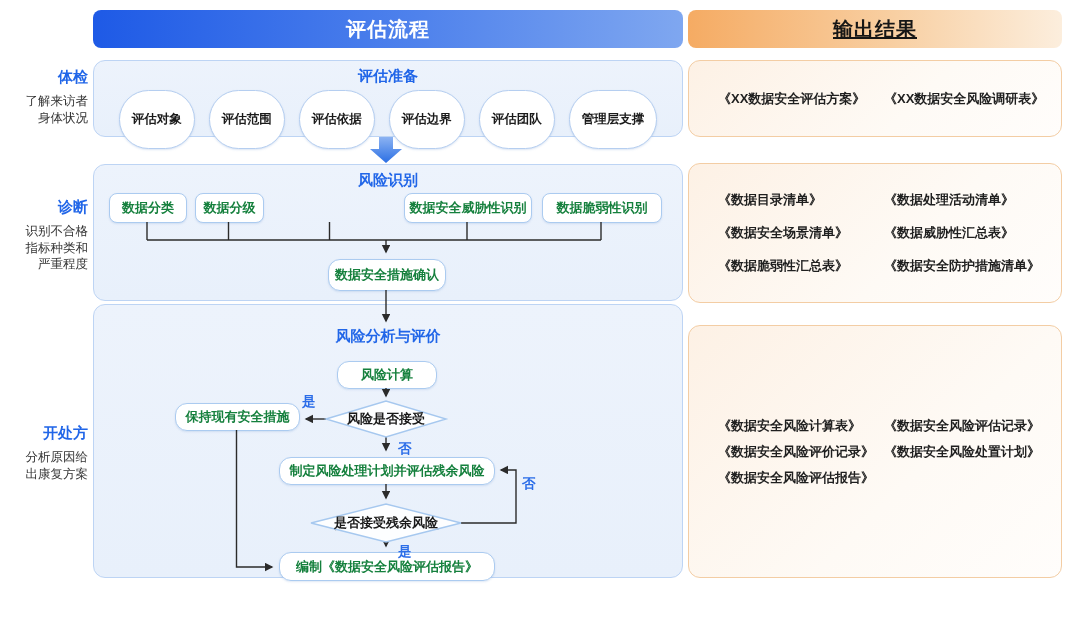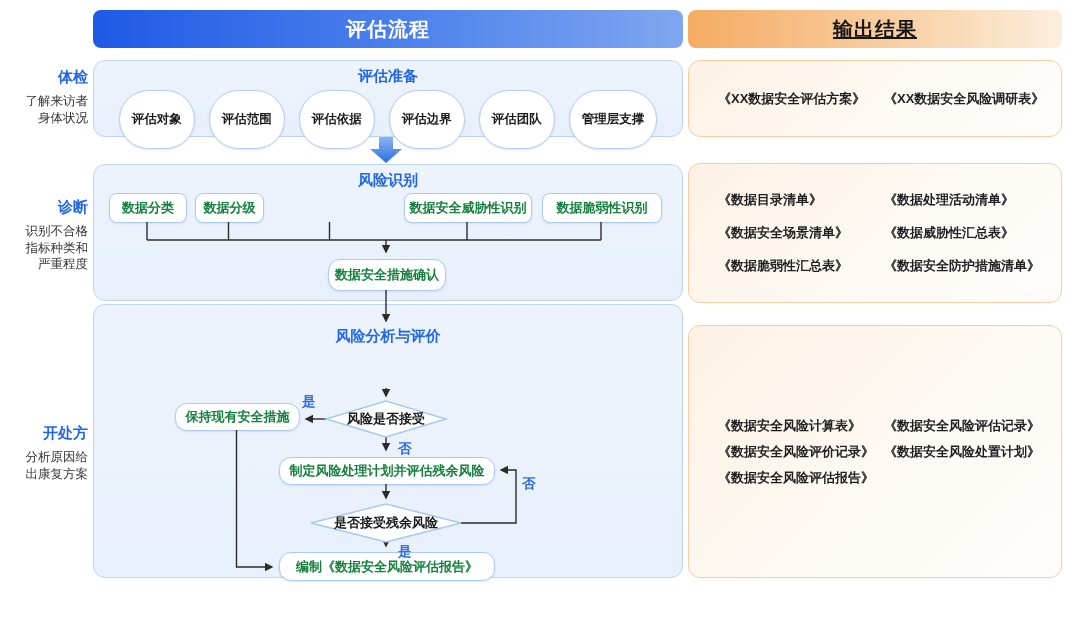--- a/index.html
+++ b/index.html
@@ -110,20 +110,21 @@
     <div class="sec-title" style="top:6px">风险识别</div>
     <div class="fbox" style="left:15px;top:28px;width:78px;height:30px">数据分类</div>
     <div class="fbox" style="left:101px;top:28px;width:69px;height:30px">数据分级</div>
     <div class="fbox" style="left:310px;top:28px;width:128px;height:30px">数据安全威胁性识别</div>
     <div class="fbox" style="left:448px;top:28px;width:120px;height:30px">数据脆弱性识别</div>
     <div class="fbox round" style="left:234px;top:94px;width:118px;height:32px">数据安全措施确认</div>
   </div>
 
   <div class="sec" style="top:304px;height:274px">
     <div class="sec-title" style="top:22px">风险分析与评价</div>
+    <div class="fbox round" style="left:243px;top:56px;width:100px;height:28px">风险计算</div>
     <div class="fbox round" style="left:81px;top:98px;width:125px;height:28px">保持现有安全措施</div>
     <div class="dtext" style="left:233px;top:97px;width:120px;height:36px">风险是否接受</div>
     <div class="fbox round" style="left:185px;top:152px;width:216px;height:28px">制定风险处理计划并评估残余风险</div>
     <div class="dtext" style="left:218px;top:200px;width:150px;height:38px">是否接受残余风险</div>
     <div class="fbox round" style="left:185px;top:247px;width:216px;height:29px">编制《数据安全风险评估报告》</div>
     <div class="yn" style="left:208px;top:88px">是</div>
     <div class="yn" style="left:304px;top:135px">否</div>
     <div class="yn" style="left:428px;top:170px">否</div>
     <div class="yn" style="left:304px;top:238px">是</div>
   </div>

